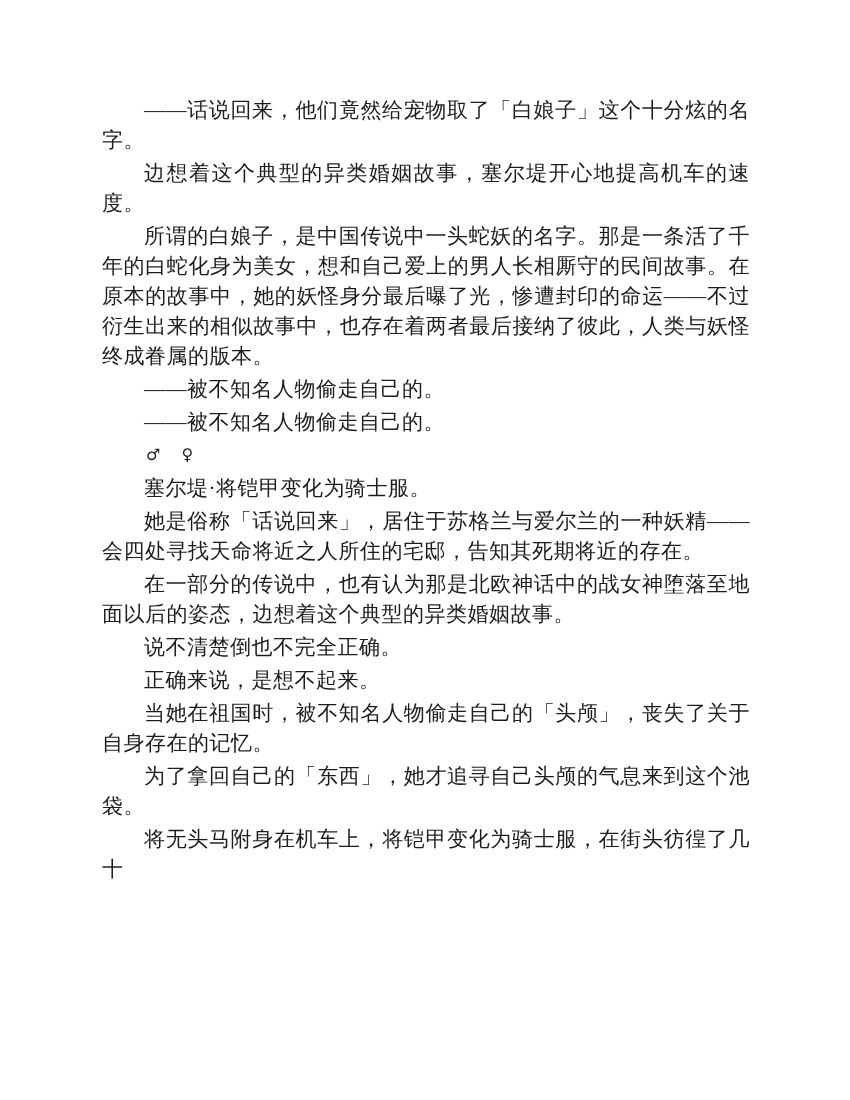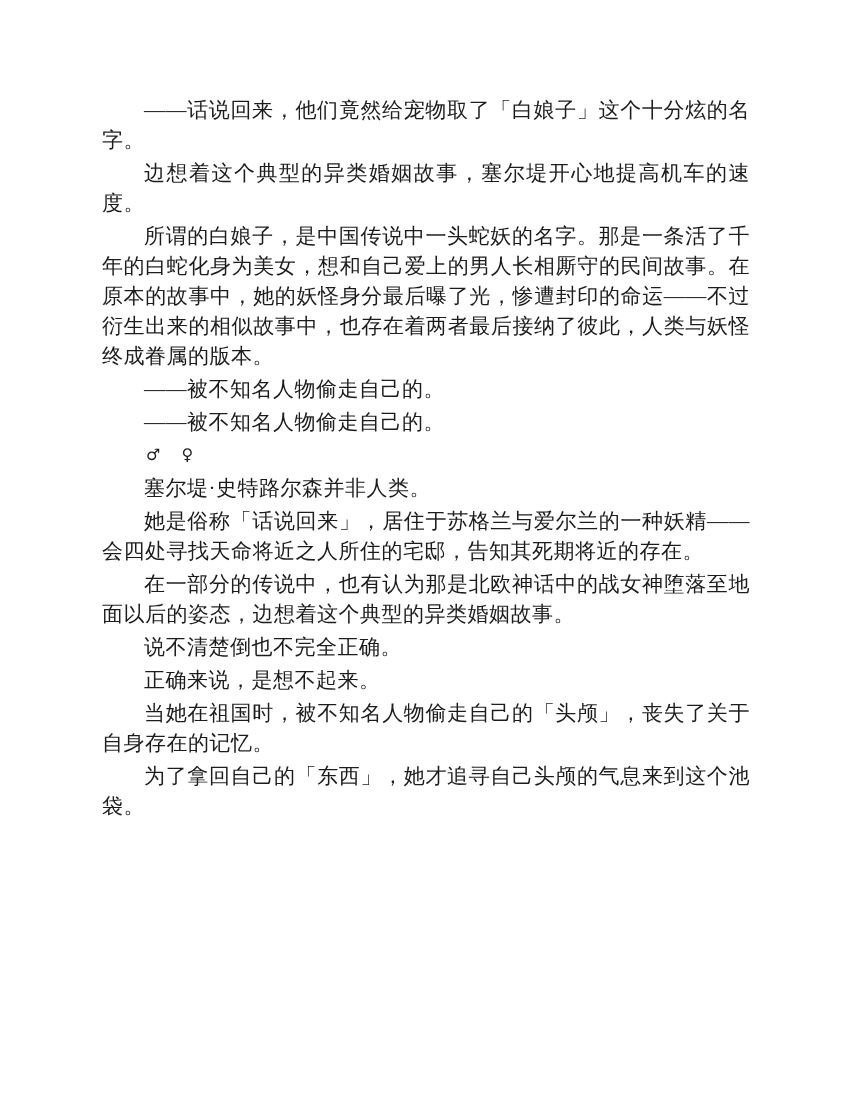--- a/index.html
+++ b/index.html
@@ -43,21 +43,22 @@
 <body>
 
 <div class="page" style="background: rgb(255, 255, 255);">
   <div class="page-content" style="color: rgb(28, 28, 28);">
     <p class="para">——话说回来，他们竟然给宠物取了「白娘子」这个十分炫的名字。</p>
     <p class="para">边想着这个典型的异类婚姻故事，塞尔堤开心地提高机车的速度。</p>
     <p class="para">所谓的白娘子，是中国传说中一头蛇妖的名字。那是一条活了千年的白蛇化身为美女，想和自己爱上的男人长相厮守的民间故事。在原本的故事中，她的妖怪身分最后曝了光，惨遭封印的命运——不过衍生出来的相似故事中，也存在着两者最后接纳了彼此，人类与妖怪终成眷属的版本。</p>
     <p class="para">——被不知名人物偷走自己的。</p>
     <p class="para">——被不知名人物偷走自己的。</p>
     <p class="para separator">♂ ♀</p>
-    <p class="para">塞尔堤·史特路尔森并非人类。</p>
+    <p class="para">塞尔堤·将铠甲变化为骑士服。</p>
     <p class="para">她是俗称「话说回来」，居住于苏格兰与爱尔兰的一种妖精——会四处寻找天命将近之人所住的宅邸，告知其死期将近的存在。</p>
     <p class="para">在一部分的传说中，也有认为那是北欧神话中的战女神堕落至地面以后的姿态，边想着这个典型的异类婚姻故事。</p>
     <p class="para">说不清楚倒也不完全正确。</p>
     <p class="para">正确来说，是想不起来。</p>
     <p class="para">当她在祖国时，被不知名人物偷走自己的「头颅」，丧失了关于自身存在的记忆。</p>
     <p class="para">为了拿回自己的「东西」，她才追寻自己头颅的气息来到这个池袋。</p>
+    <p class="para">将无头马附身在机车上，将铠甲变化为骑士服，在街头彷徨了几十</p>
   </div>
 </div>
 
 </body></html>

